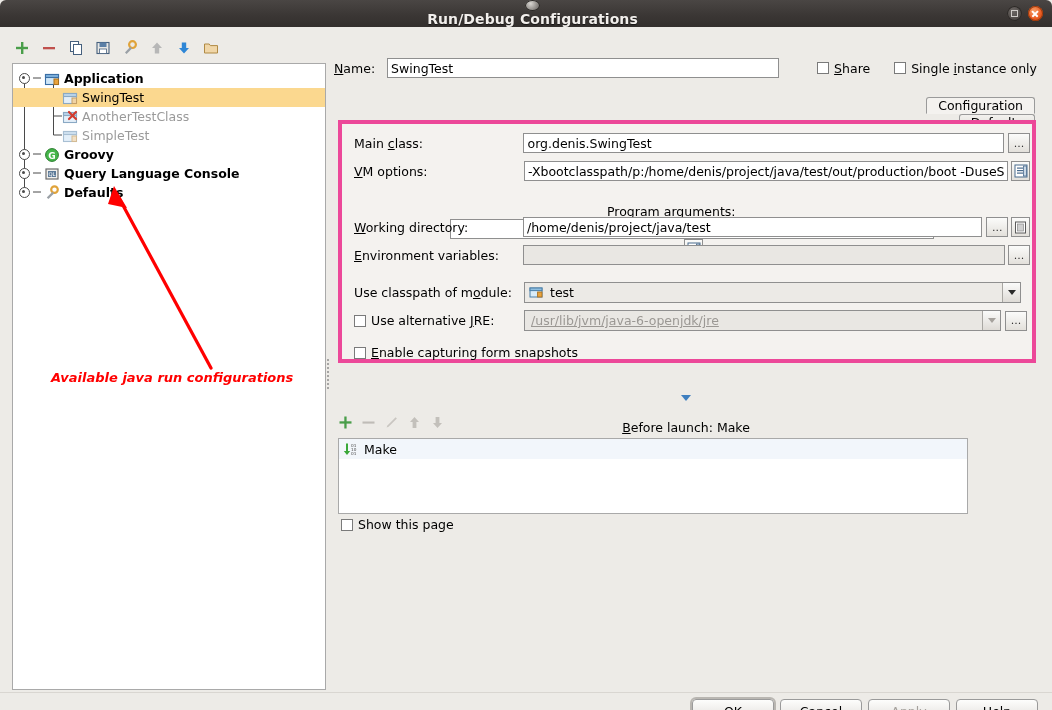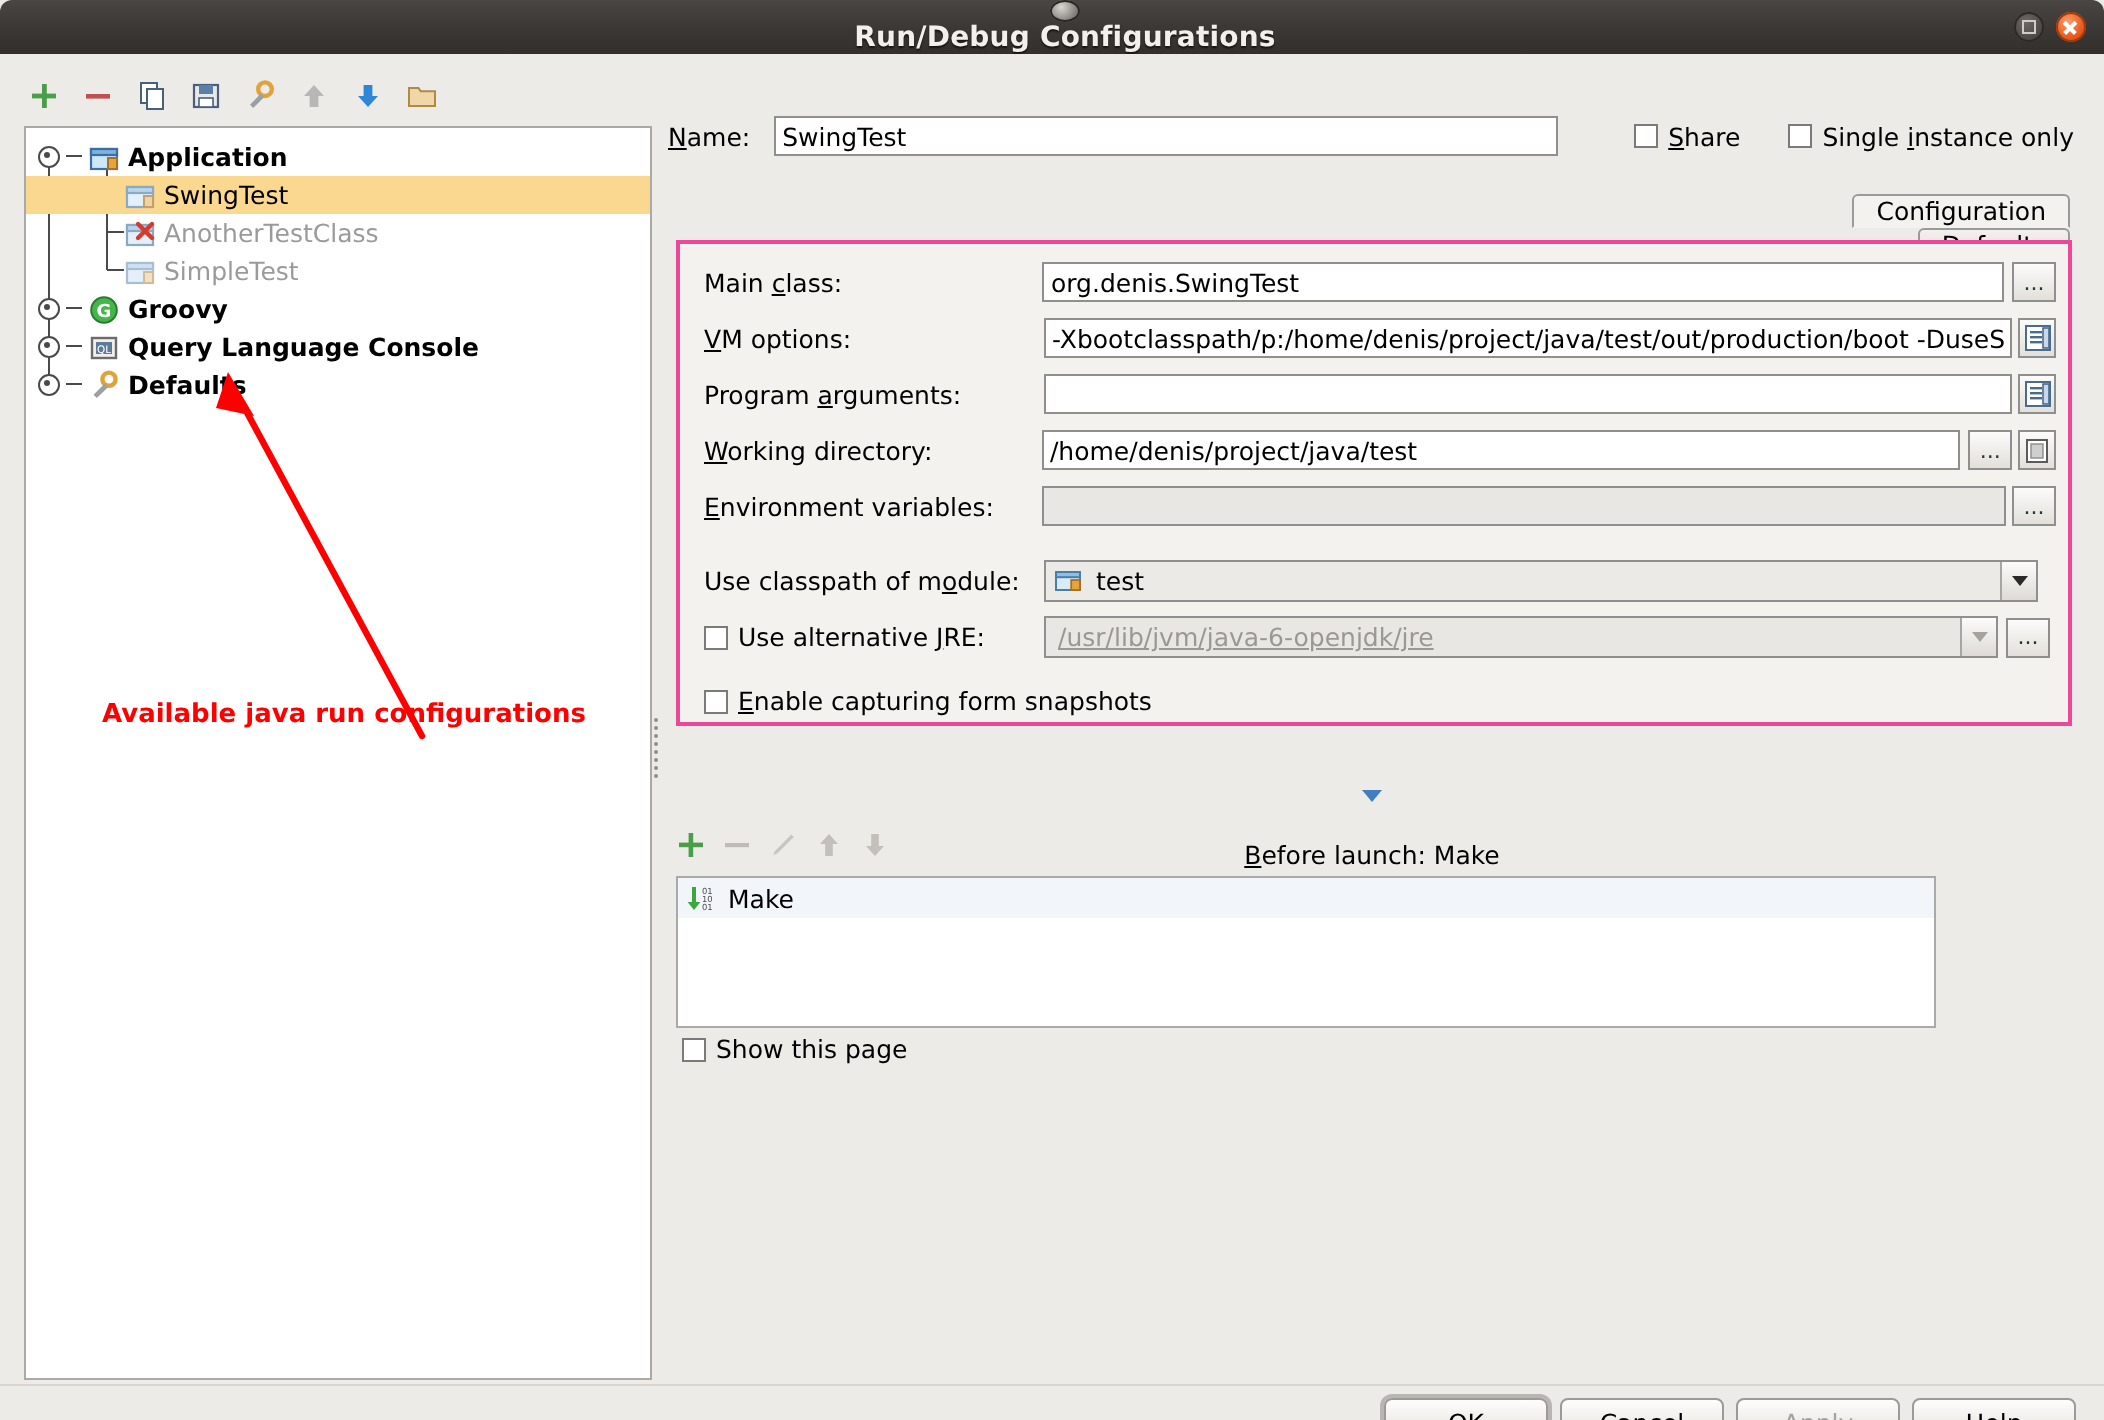--- a/index.html
+++ b/index.html
@@ -56,22 +56,22 @@
   .thandle{width:11px;height:11px;margin-left:6px;position:relative;flex:0 0 auto;}
   .thandle:before{content:"";position:absolute;left:0;top:0;width:9px;height:9px;border-radius:50%;
     border:1.4px solid #4a4a4a;background:#fff;}
   .thandle:after{content:"";position:absolute;left:3px;top:3px;width:3px;height:3px;border-radius:50%;background:#4a4a4a;}
   .ticon{width:16px;height:16px;margin-right:4px;flex:0 0 auto;position:relative;}
   .tlabel{font-size:12.5px;}
   .tlabel.bold{font-weight:bold;}
   .tlabel.dim{color:#9a9a9a;}
 
   
-  .annot{position:absolute;left:38px;top:286px;color:#ff0000;font-size:13px;font-weight:bold;
-         font-family:"DejaVu Sans","Liberation Sans",sans-serif;}
+  .annot{position:absolute;left:38px;top:306px;color:#ff0000;font-size:13px;font-weight:bold;
+         font-family:"DejaVu Sans","Liberation Sans",sans-serif;font-style:italic;}
   .arrowsvg{position:absolute;left:90px;top:118px;pointer-events:none;}
 
   
   .splitter{position:absolute;left:325px;top:330px;width:6px;height:40px;}
   .splitter b{display:block;width:2px;height:2px;background:#8e8e8e;margin:2px auto;border-radius:50%;}
 
   
   .right{position:absolute;left:334px;top:30px;width:706px;}
   .namerow{display:flex;align-items:center;height:22px;}
   .lbl{font-size:12.5px;color:#000;}
@@ -90,21 +90,21 @@
   .tab{
     height:21px;padding:0 11px;display:flex;align-items:center;font-size:12.5px;
     border:1px solid #9a9a9a;border-bottom:none;
     border-top-left-radius:3px;border-top-right-radius:3px;
     background:linear-gradient(to bottom,#f3f1ee,#dedbd6);margin-right:3px;color:#000;
   }
   .tab.active{background:#f4f2ef;height:24px;border-bottom:1px solid #f4f2ef;position:relative;z-index:2;}
 
   .cardbox{
     position:absolute;left:338px;top:93px;width:698px;height:243px;
-    background:#f4f2ef;border:2px solid #ec4899;box-sizing:border-box;
+    background:#f4f2ef;border:4px solid #ec4899;box-sizing:border-box;
   }
   .frow{position:absolute;display:flex;align-items:center;}
   .iconbtn{
     width:22px;height:20px;border:1px solid #8f8f8f;box-sizing:border-box;
     background:linear-gradient(to bottom,#fbfbfa,#e3e0db);
     display:flex;align-items:center;justify-content:center;font-size:11px;color:#333;
   }
   .combo{
     height:21px;border:1px solid #8f8f8f;background:#eceae6;box-sizing:border-box;
     display:flex;align-items:center;padding:0 0 0 4px;font-size:12.5px;
@@ -369,21 +369,21 @@
           <svg width="14" height="14">
               <rect x="1" y="1" width="12" height="12" fill="#fff" stroke="#4a6c8e" stroke-width="1"></rect>
               <rect x="3" y="3.5" width="6" height="1.2" fill="#4a6c8e"></rect>
               <rect x="3" y="6" width="6" height="1.2" fill="#4a6c8e"></rect>
               <rect x="3" y="8.5" width="6" height="1.2" fill="#4a6c8e"></rect>
               <rect x="9.5" y="2" width="3" height="10" fill="#c9d8e6" stroke="#4a6c8e" stroke-width=".8"></rect>
             </svg>
         </span>
       </div>
 
-      <div class="frow" style="left:12px;top:65px;width:676px;">
+      <div class="frow" style="left:12px;top:80px;width:676px;flex-direction:column;">
         <span class="lbl" style="width:170px;">Program <span class="u">a</span>rguments:</span>
         <input class="txt" style="width: 484px;" value="">
         <span class="iconbtn" style="margin-left:3px;width:19px;">
           <svg width="14" height="14">
               <rect x="1" y="1" width="12" height="12" fill="#fff" stroke="#4a6c8e" stroke-width="1"></rect>
               <rect x="3" y="3.5" width="6" height="1.2" fill="#4a6c8e"></rect>
               <rect x="3" y="6" width="6" height="1.2" fill="#4a6c8e"></rect>
               <rect x="3" y="8.5" width="6" height="1.2" fill="#4a6c8e"></rect>
               <rect x="9.5" y="2" width="3" height="10" fill="#c9d8e6" stroke="#4a6c8e" stroke-width=".8"></rect>
             </svg>

